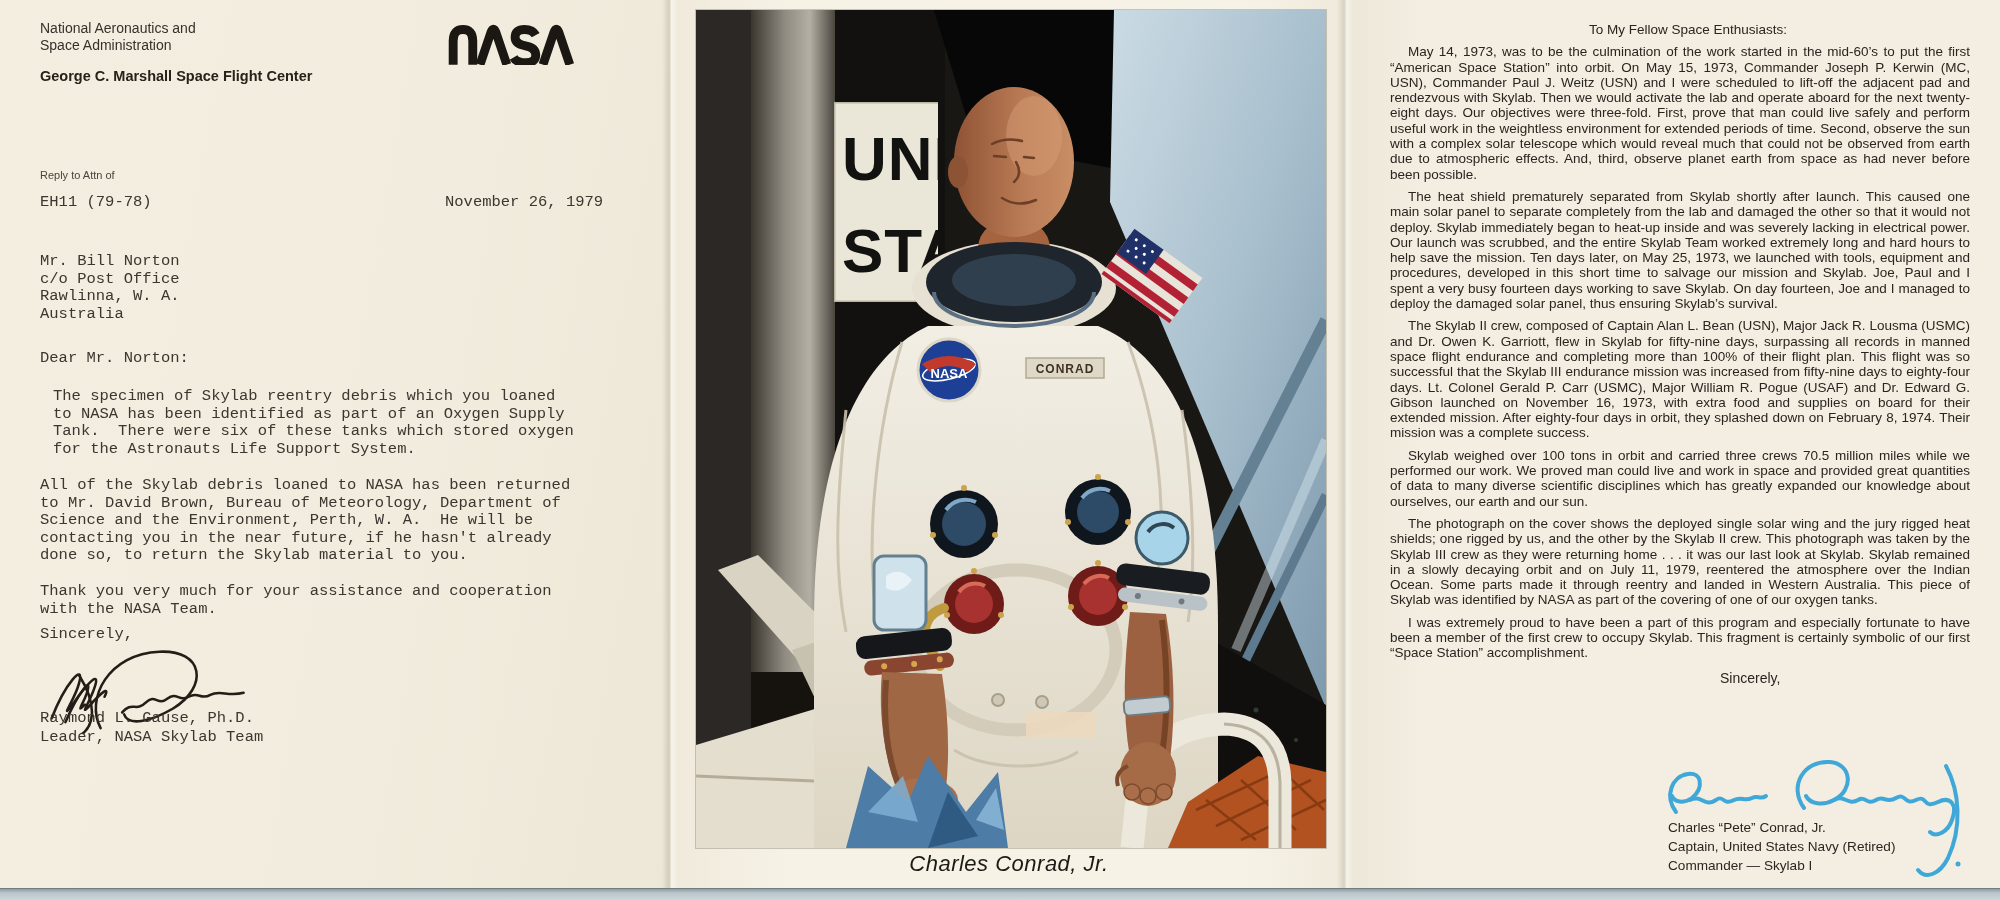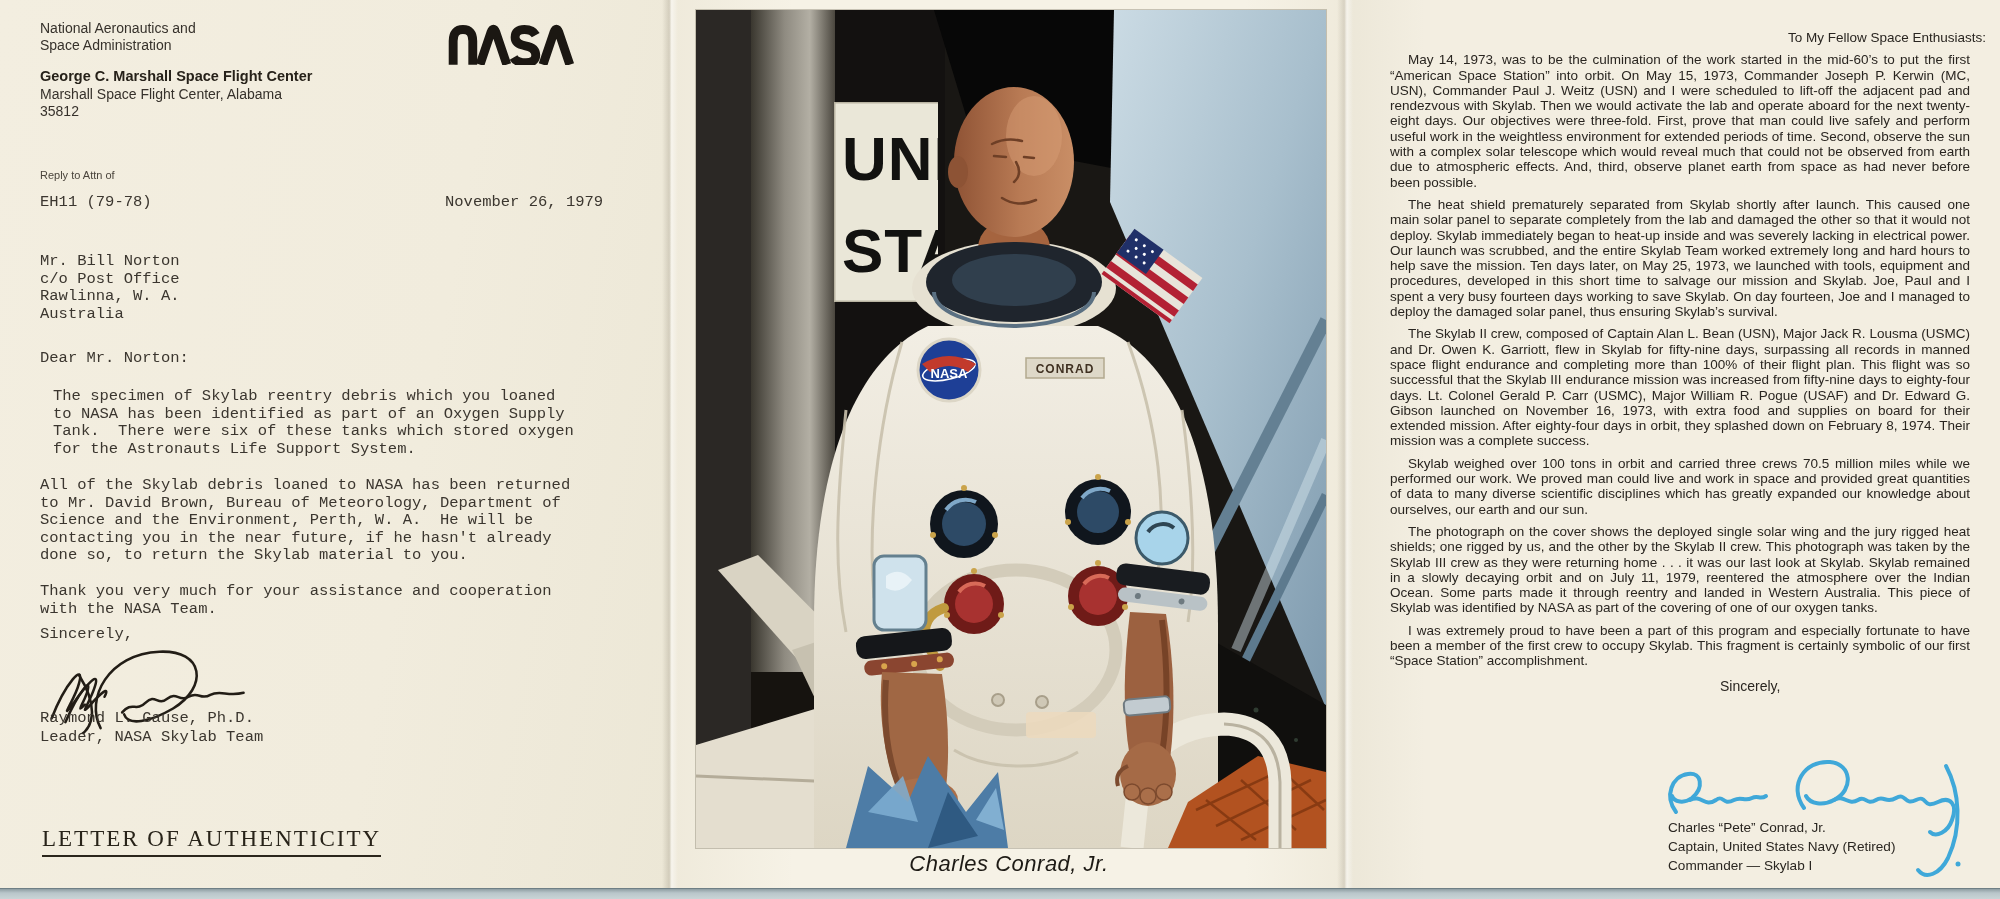--- a/index.html
+++ b/index.html
@@ -31,39 +31,37 @@
   
   .photo-frame{position:absolute;left:24px;top:10px;width:630px;height:838px;
         box-shadow:0 0 0 1px rgba(60,50,30,.25);}
   .photo-frame svg{display:block;}
   .caption{position:absolute;left:0;top:851px;width:674px;text-align:center;
         font-style:italic;font-size:22px;color:#1d1a15;letter-spacing:.5px;}
 
   
   .msg{position:absolute;left:44px;top:22px;width:596px;color:#292520;
        font-size:13.5px;line-height:15.3px;text-align:justify;}
-  .msg .greet{margin:8px 0 7px 0;text-align:right;}
+  .msg .greet{margin:0 0 7px 0;text-align:center;}
   .msg p{margin:0 16px 7px 0;text-indent:18px;}
   .msg .closing{margin:10px 0 0 0;text-indent:0;padding-left:330px;text-align:left;font-size:14px;}
   .sig-block{position:absolute;left:322px;top:818px;font-size:13.6px;line-height:19px;color:#2a2621;}
   .ink{pointer-events:none;}
 </style>
 </head>
 <body>
 
 <div class="stage">
 
   <div class="panel panel-left">
 
     <div class="abs lh-small" style="left:40px;top:20px;">National Aeronautics and
 Space Administration</div>
 
     <div class="abs lh-bold" style="left:40px;top:68px;">George C. Marshall Space Flight Center</div>
-    <div class="abs lh-small" style="left:40px;top:86px;">Marshall Space Flight Center, Alabama
-35812</div>
 
     <svg class="abs" style="left:448px;top:23px;" width="128" height="42" viewBox="0 0 124 40">
       <g fill="none" stroke="#1b1712" stroke-width="8.6" stroke-linecap="butt">
         <path d="M5,40 V17 Q5,6 14.5,6 Q24,6 24,17 V40"></path>
         <path d="M31,40 L41.5,9 Q44,2.5 46.5,9 L57,40"></path>
         <path d="M85,11.5 Q82,6 74,6 Q65,6 65,13.5 Q65,20 75,21.7 Q85,23.4 85,30.7 Q85,38.2 75.5,38.2 Q66.5,38.2 63.5,33"></path>
         <path d="M92,40 L102.5,9 Q105,2.5 107.5,9 L118,40"></path>
       </g>
     </svg>
 
@@ -99,23 +97,20 @@
         <path d="M30,88 C44,56 58,40 52,58 C48,70 40,80 50,70"></path>
         <path d="M66,94 C50,64 74,18 126,16 C172,14 176,52 140,74 C116,88 94,92 90,80"></path>
         <path d="M88,78 C98,66 102,78 112,68 C122,58 124,72 134,64 C144,56 146,68 156,62 C166,56 168,66 178,60 C188,55 196,62 212,58"></path>
         <path d="M44,40 C64,72 60,96 40,104"></path>
       </g>
     </svg>
 
     <div class="abs type" style="left:40px;top:710px;">Raymond L. Gause, Ph.D.</div>
     <div class="abs type" style="left:40px;top:729px;">Leader, NASA Skylab Team</div>
 
-    <div class="abs" style="left:42px;top:826px;">
-      <span class="footer-auth">LETTER OF AUTHENTICITY</span>
-    </div>
   </div>
 
   <div class="panel panel-mid">
     <div class="photo-frame">
       <svg width="630" height="838" viewBox="0 0 630 838" preserveAspectRatio="none">
         <defs>
           <linearGradient id="gSilver" x1="0" y1="0" x2="1" y2="1">
             <stop offset="0" stop-color="#cbdbe4"></stop>
               <stop offset=".5" stop-color="#a8bfcd"></stop>
               <stop offset="1" stop-color="#7e9aae"></stop>

